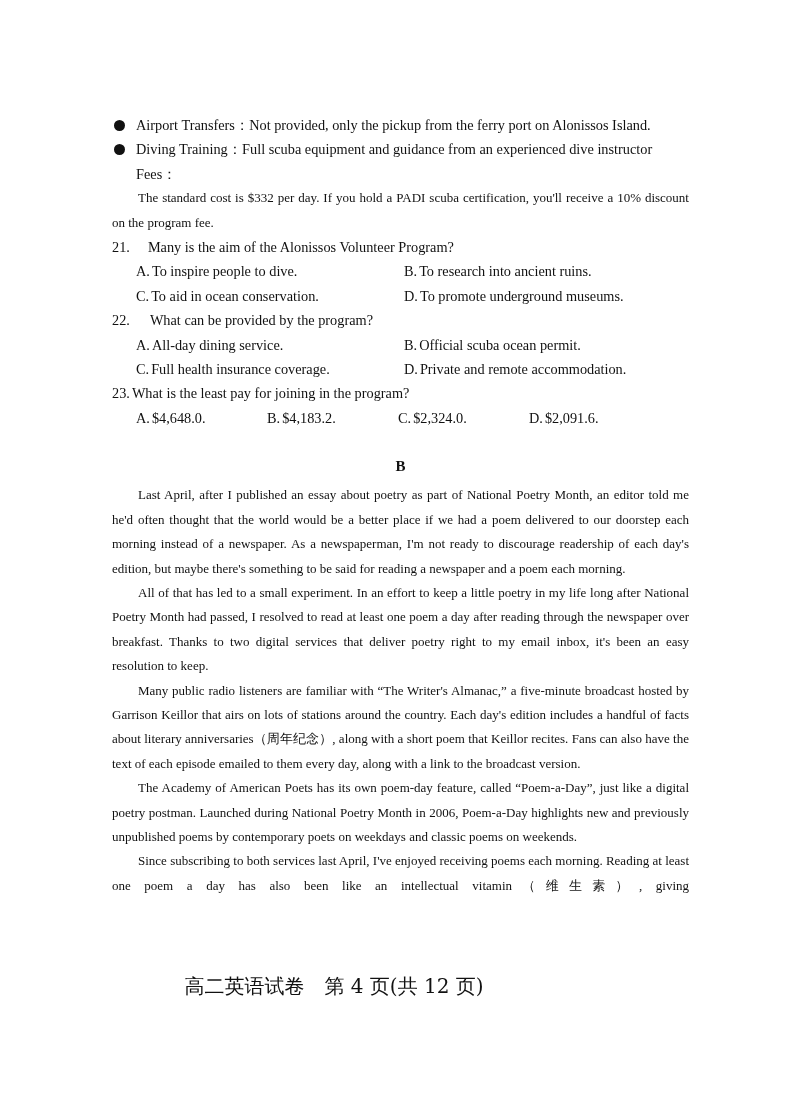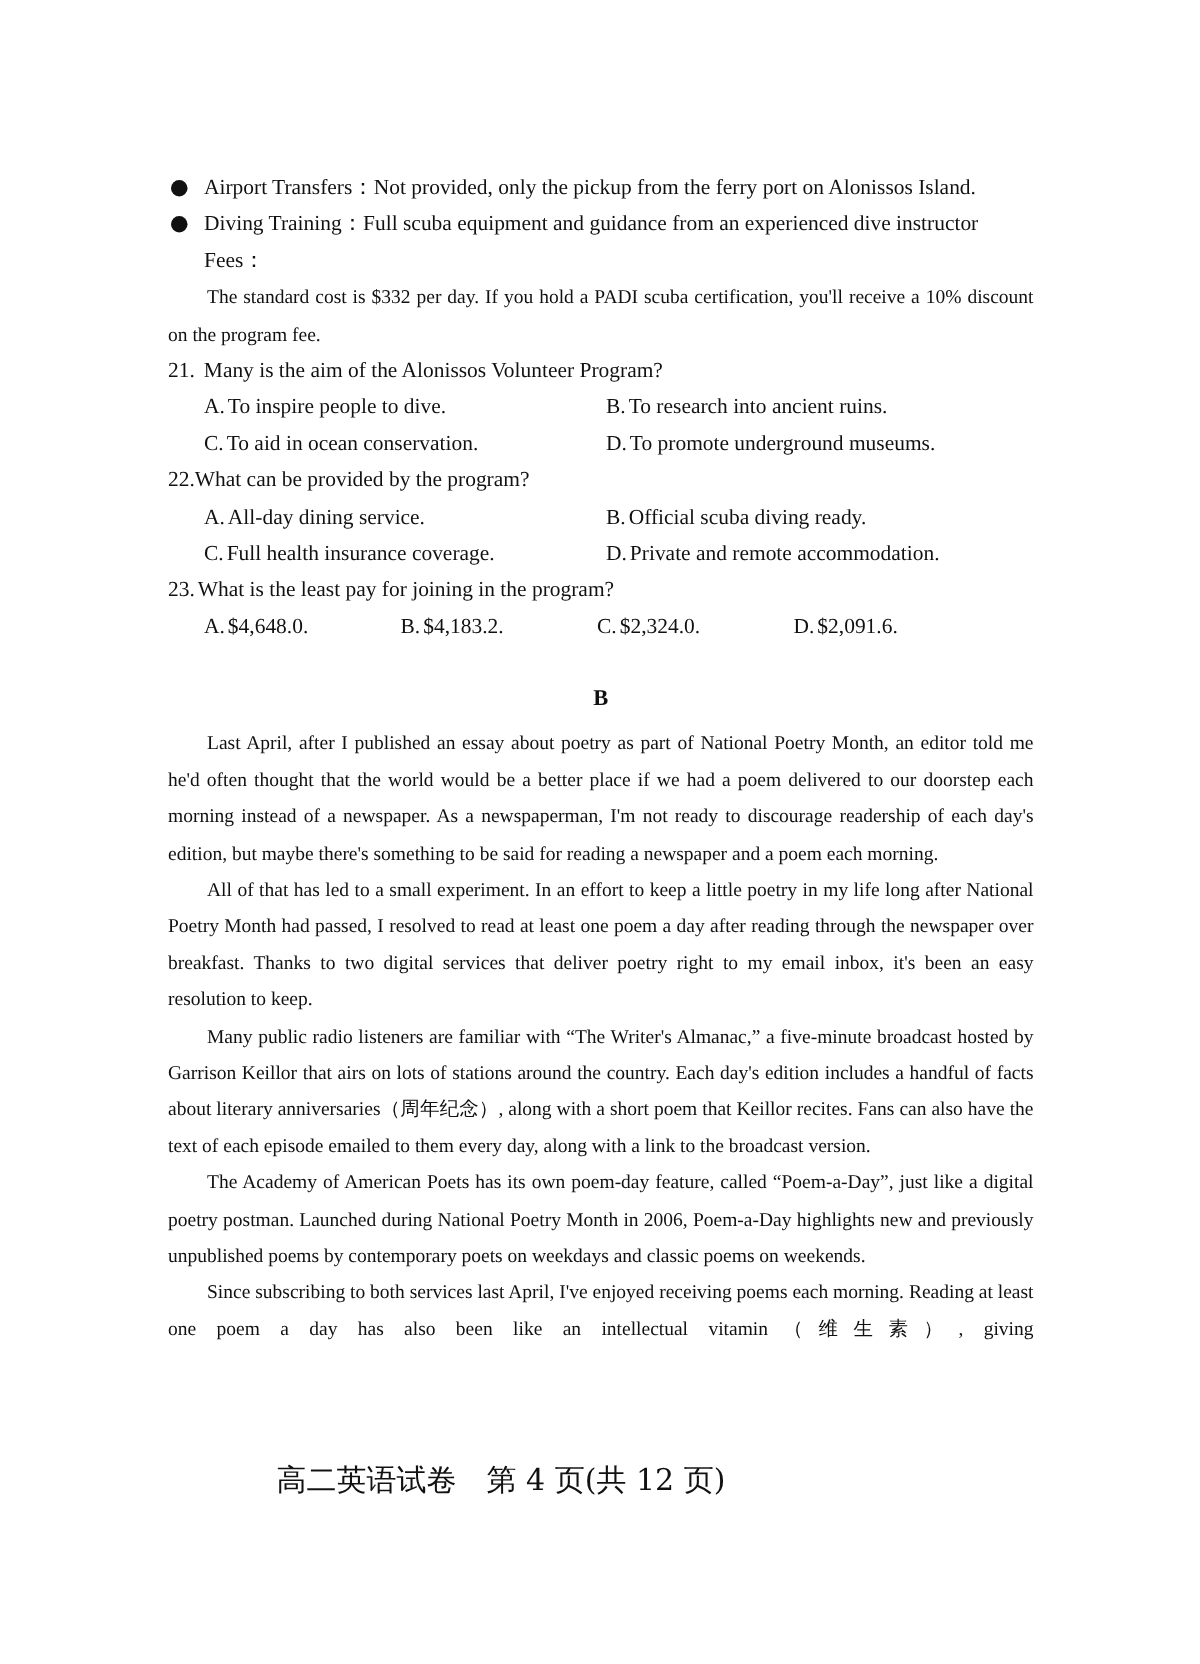--- a/index.html
+++ b/index.html
@@ -35,36 +35,36 @@
   <div class="line bullet-line">
     <span class="bullet"></span>
     <span>Diving Training</span>
       <span>：</span>
       <span>Full scuba equipment and guidance from an experienced dive instructor</span>
   </div>
   <div class="line indent-fees">Fees：</div>
   <p class="para">The standard cost is $332 per day. If you hold a PADI scuba certification, you'll receive a 10% discount on the program fee.</p>
 
   <div>
-    <div class="q"><span style="margin-right: 6px;">21.</span><span>Many is the aim of the Alonissos Volunteer Program?</span></div>
+    <div class="q"><span style="margin-right: 18px;">21.</span><span>Many is the aim of the Alonissos Volunteer Program?</span></div>
     <div class="opts">
       <span class="opt-half"><span style="margin-right: 2px;">A.</span><span>To inspire people to dive.</span></span>
       <span><span style="margin-right: 2px;">B.</span><span>To research into ancient ruins.</span></span>
     </div>
     <div class="opts">
       <span class="opt-half"><span style="margin-right: 2px;">C.</span><span>To aid in ocean conservation.</span></span>
       <span><span style="margin-right: 2px;">D.</span><span>To promote underground museums.</span></span>
     </div>
   </div>
 
   <div>
-    <div class="q"><span style="margin-right: 0;">22.</span><span>What can be provided by the program?</span></div>
+    <div class="q"><span style="margin-right: 20px;">22.</span><span>What can be provided by the program?</span></div>
     <div class="opts">
       <span class="opt-half"><span style="margin-right: 2px;">A.</span><span>All-day dining service.</span></span>
-      <span><span style="margin-right: 2px;">B.</span><span>Official scuba diving ready.</span></span>
+      <span><span style="margin-right: 2px;">B.</span><span>Official scuba ocean permit.</span></span>
     </div>
     <div class="opts">
       <span class="opt-half"><span style="margin-right: 2px;">C.</span><span>Full health insurance coverage.</span></span>
       <span><span style="margin-right: 2px;">D.</span><span>Private and remote accommodation.</span></span>
     </div>
   </div>
 
   <div>
     <div class="q"><span style="margin-right: 2px; text-align: right;">23.</span><span>What is the least pay for joining in the program?</span></div>
     <div class="opts">

